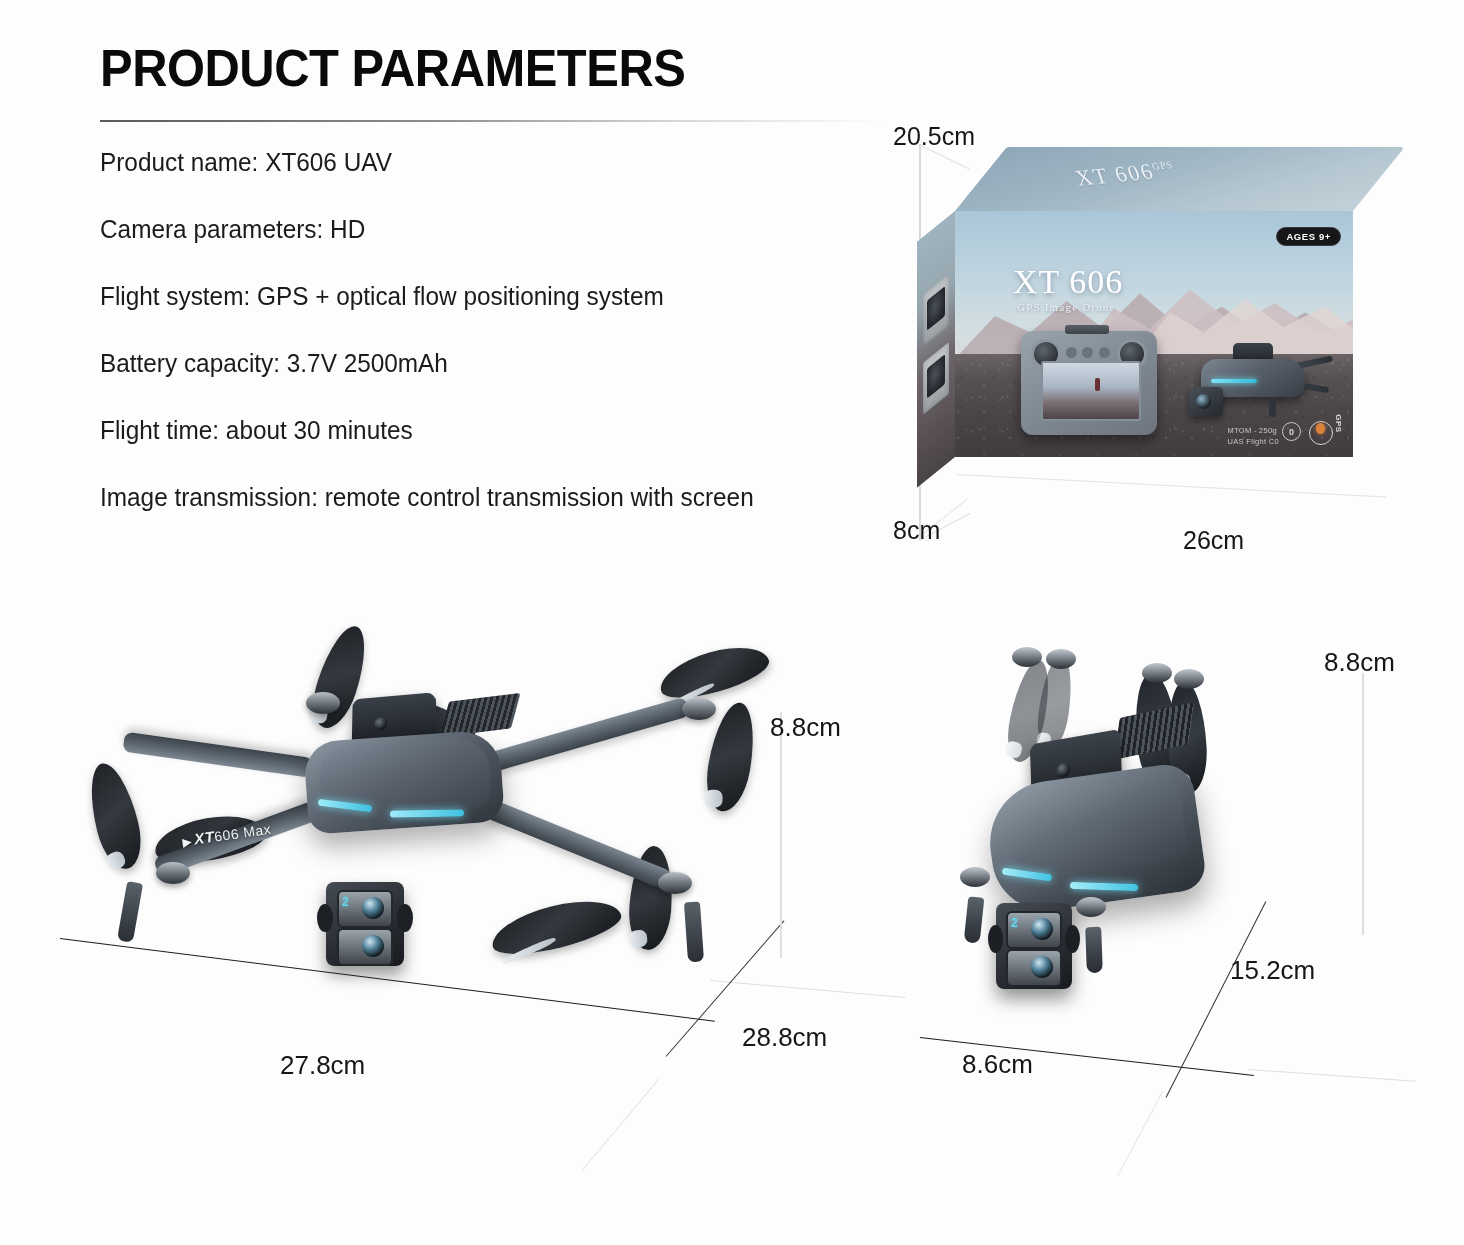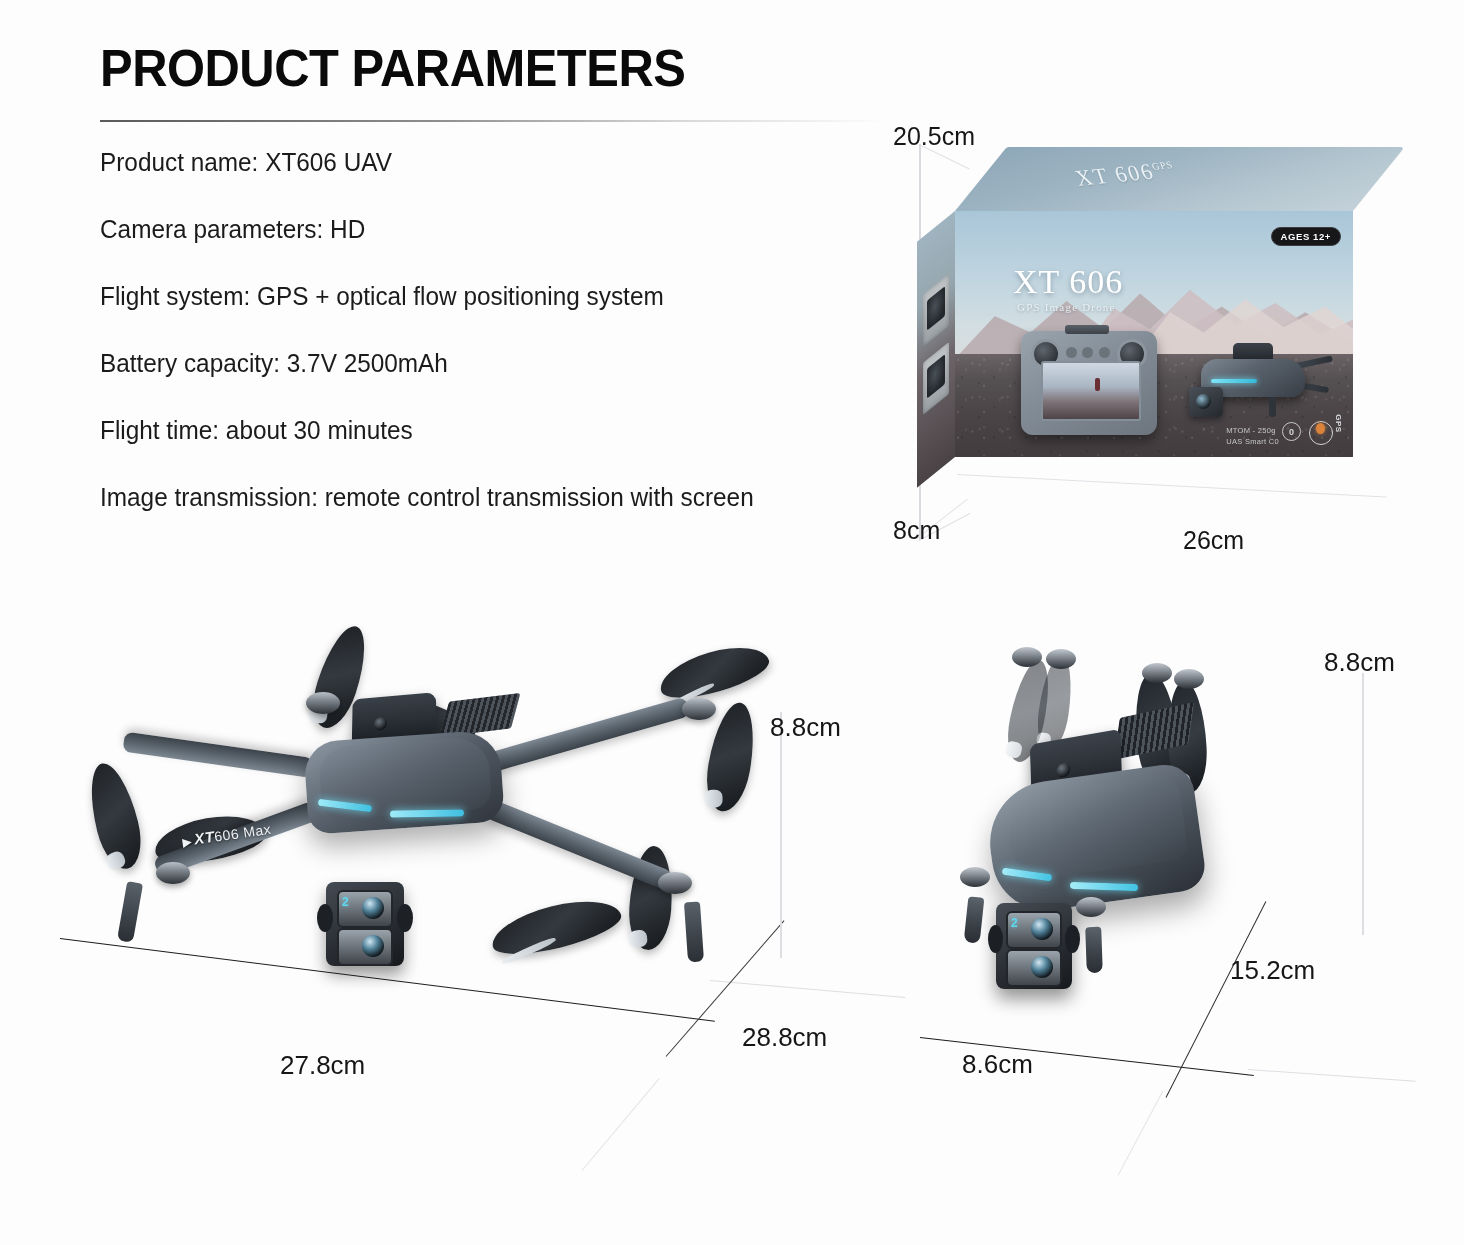--- a/index.html
+++ b/index.html
@@ -342,21 +342,21 @@
             <polygon points="0,90 40,44 76,62 112,28 150,58 186,20 230,60 268,34 312,66 352,40 400,72 400,90" fill="#b7a9ad" opacity="0.85"></polygon>
             <polygon points="120,90 160,36 196,58 236,16 282,54 322,30 368,64 400,48 400,90" fill="#cdbfc2" opacity="0.9"></polygon>
             <polygon points="180,90 216,40 250,62 292,26 330,56 372,34 400,58 400,90" fill="#e0d4d2" opacity="0.8"></polygon>
           </svg>
         </div>
 
         <div class="ground"></div>
 
         <div class="brand-title">XT 606</div>
         <div class="brand-sub">GPS Image Drone</div>
-        <div class="ages-badge">AGES 12+</div>
+        <div class="ages-badge">AGES 9+</div>
 
         <div class="rc">
           <div class="rc-top"></div>
           <div class="rc-stick l"></div>
           <div class="rc-stick r"></div>
           <div class="rc-knob k1"></div>
           <div class="rc-knob k2"></div>
           <div class="rc-knob k3"></div>
           <div class="rc-screen"></div>
         </div>
@@ -368,21 +368,21 @@
           <div class="bxd-body">
             <div class="bxd-led"></div>
           </div>
           <div class="bxd-leg l1"></div>
           <div class="bxd-leg l2"></div>
           <div class="bxd-cam"></div>
         </div>
 
         <div class="reg-text">
           <div>MTOM - 250g</div>
-          <div>UAS Smart C0</div>
+          <div>UAS Flight C0</div>
         </div>
         <div class="c0-badge">0</div>
         <div class="gps-badge">
           <div class="orb"></div>
           <div class="dot"></div>
           <div class="lbl">GPS</div>
         </div>
       </div>
     </div>
   </div>

